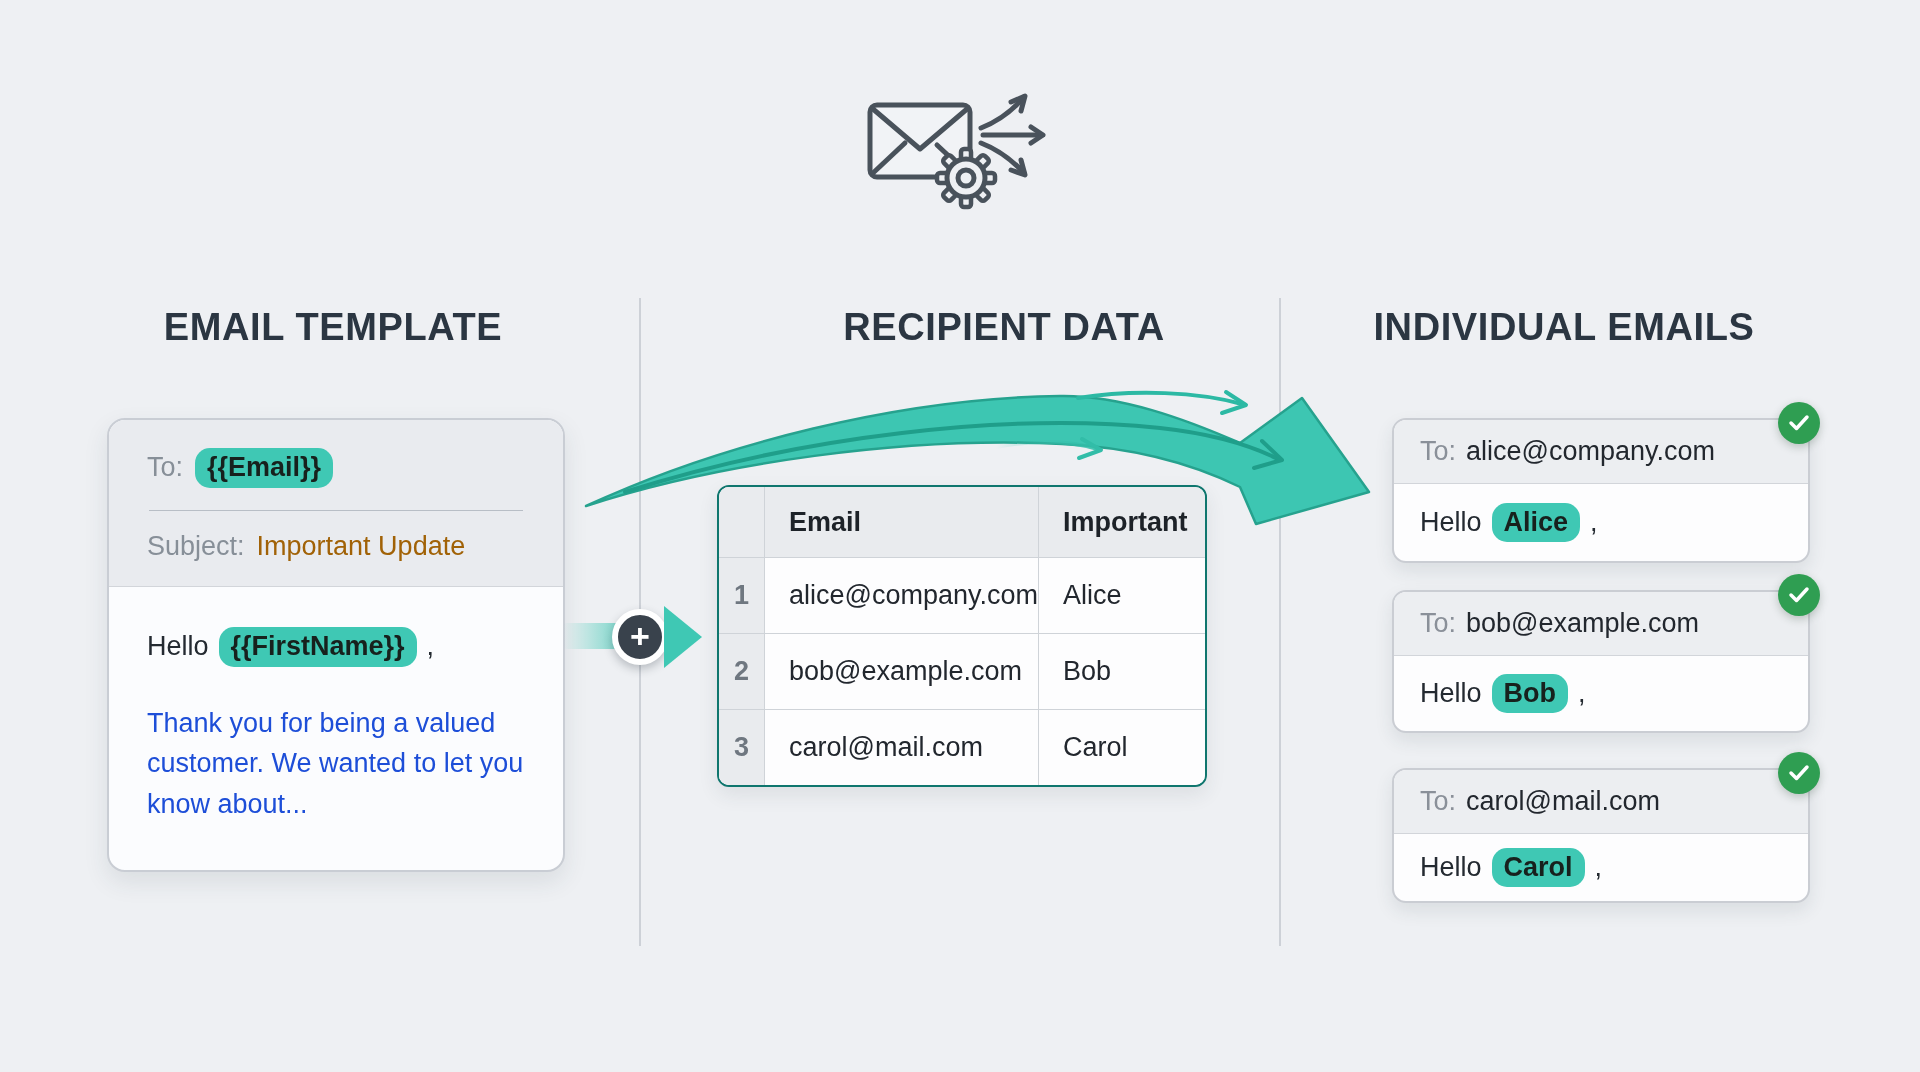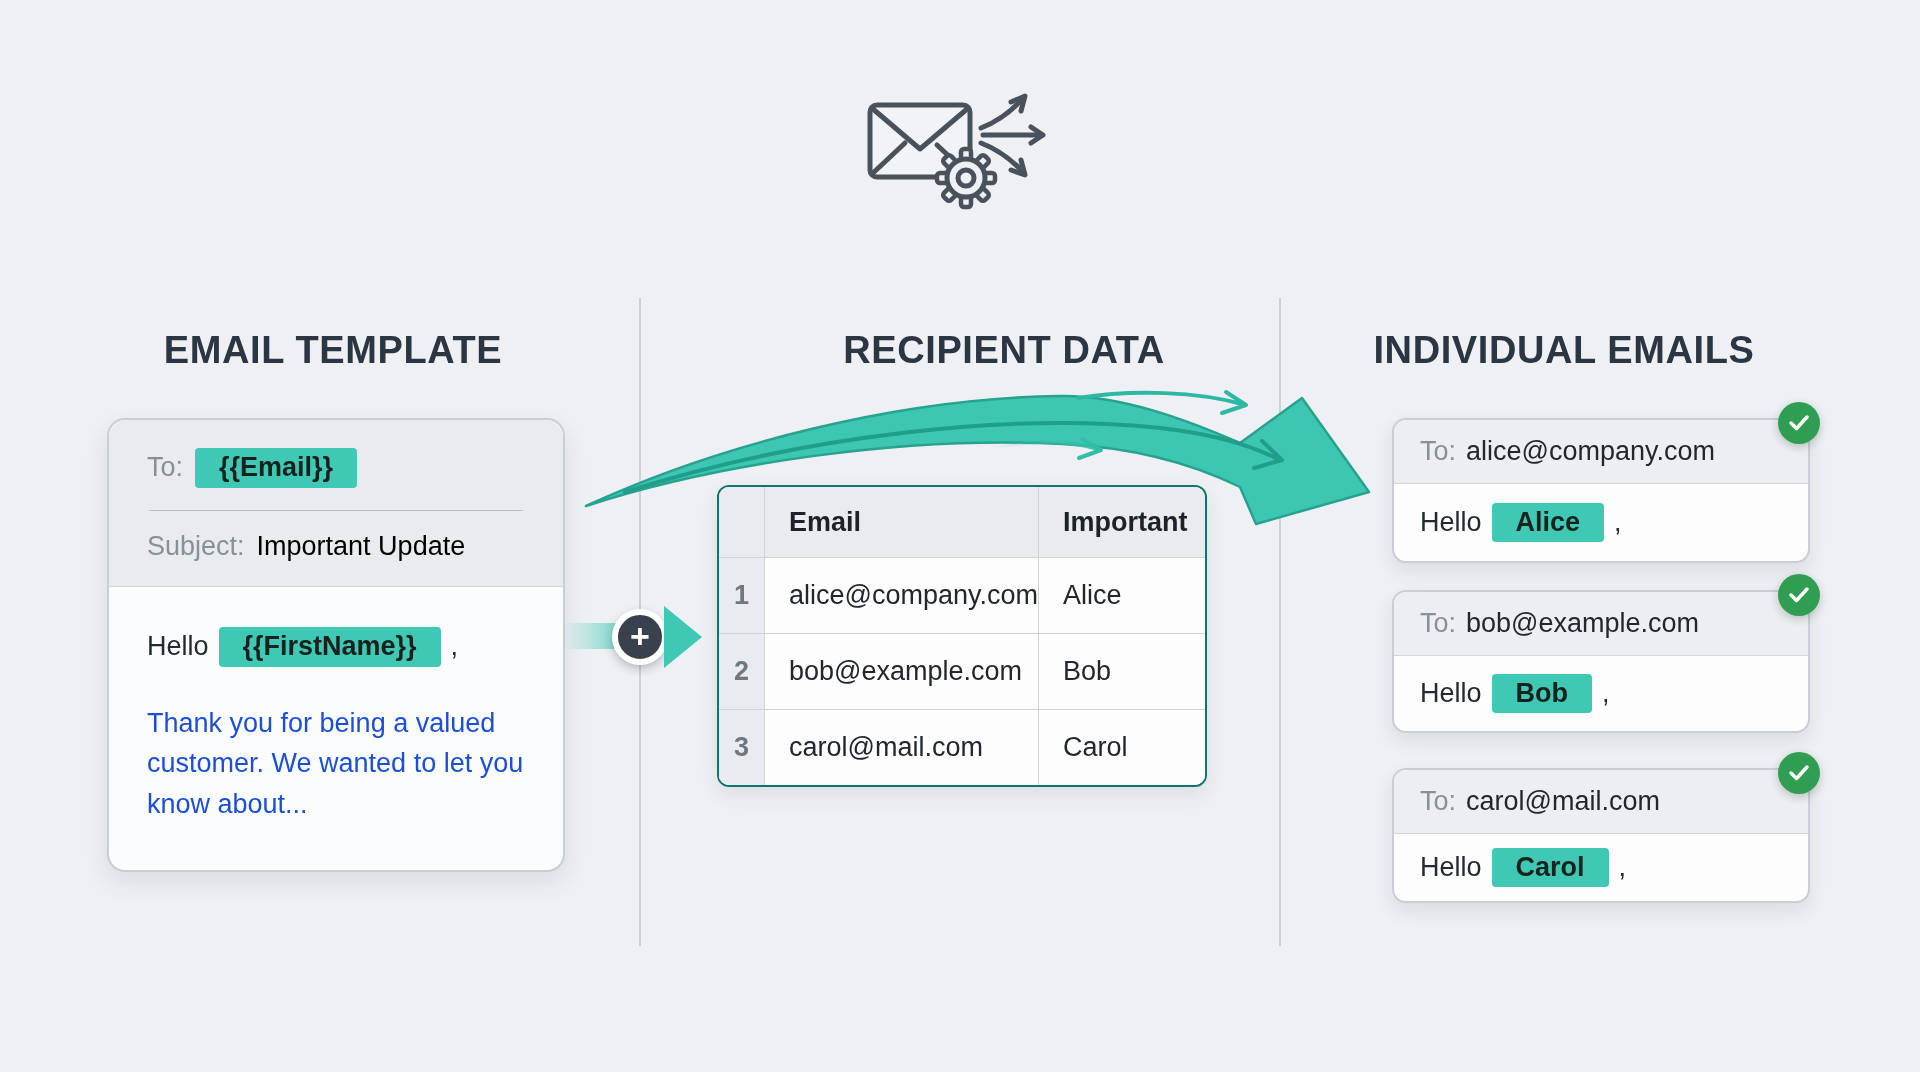--- a/index.html
+++ b/index.html
@@ -5,49 +5,49 @@
   html,body{margin:0;padding:0;}
   body{
     width:1920px;height:1072px;position:relative;overflow:hidden;
     background:#eef0f3;
     font-family:"Liberation Sans","DejaVu Sans",sans-serif;
     color:#242a31;
   }
   
   .section-heading{
     position:absolute;top:306px;width:480px;text-align:center;
-    font-size:38px;font-weight:800;letter-spacing:.6px;color:#2b3642;margin-top:23px;
+    font-size:38px;font-weight:800;letter-spacing:.6px;color:#2b3642;
   }
   #heading-template{left:93px;}
   #heading-data{left:764px;}
   #heading-output{left:1324px;}
 
   
   .vdivider{position:absolute;top:298px;height:648px;width:2px;background:#cdd1d7;}
   #divider-left{left:639px;}
   #divider-right{left:1279px;}
 
   
   .chip{
     display:inline-block;background:#3fc8b4;color:#17211d;font-weight:700;
-    border-radius:4px;padding:3px 24px;line-height:1.25;
+    border-radius:15px;padding:3px 12px;line-height:1.25;
   }
 
   
   .template-card{
     position:absolute;left:107px;top:418px;width:458px;height:454px;
     background:#fbfcfe;border:2px solid #c9cdd4;border-radius:18px;
     box-shadow:0 10px 24px rgba(44,54,66,.10);box-sizing:border-box;overflow:hidden;
   }
   .template-card .card-header{
     background:#e9ebef;padding:28px 38px 24px 38px;border-bottom:1px solid #d2d5da;
   }
   .meta-row{font-size:27px;display:flex;align-items:center;gap:12px;}
   .meta-label{color:#878f98;}
-  .meta-value{color:#000000;}
+  .meta-value{color:#a16207;}
   .hdr-divider{height:1px;background:#b8bec6;margin:22px 2px 20px 2px;}
   .template-body{padding:40px 38px 0 38px;font-size:27px;}
   .greeting-line{display:flex;align-items:center;gap:10px;}
   .paragraph{margin-top:36px;line-height:1.5;color:#1d4ed8;}
 
   
   .fade-trail{
     position:absolute;left:563px;top:623px;width:58px;height:26px;border-radius:4px;
     background:linear-gradient(90deg,rgba(63,200,180,0) 0%,rgba(63,200,180,.65) 100%);
   }

